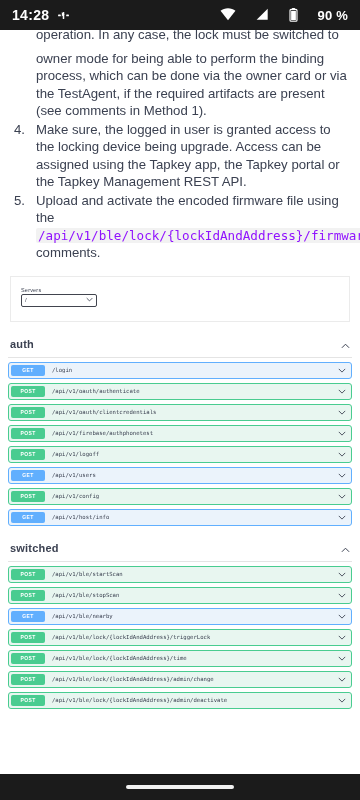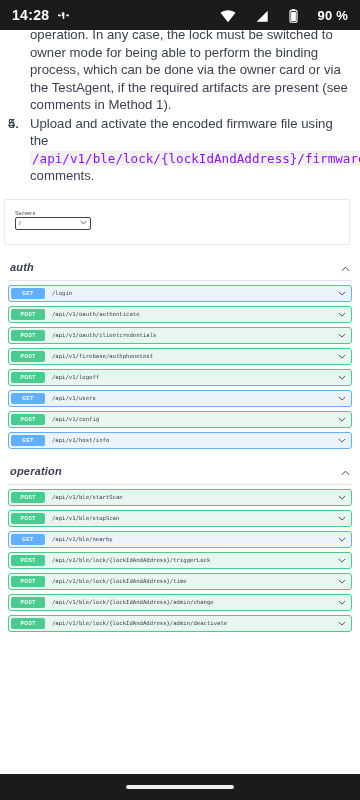--- a/index.html
+++ b/index.html
@@ -12,33 +12,33 @@
   .phone { position: relative; width: 360px; height: 800px; background: #fff; overflow: hidden; }
 
   
   .statusbar {
     position: absolute; top: 0; left: 0; right: 0; height: 30px;
     background: #1b1b1b; color: #ffffff;
     display: flex; align-items: center; padding: 0 12px;
     font-size: 14px; font-weight: bold; z-index: 20;
   }
   .sb-left { display: flex; align-items: center; gap: 8px; }
-  .sb-right { margin-left: auto; display: flex; align-items: flex-end; gap: 20px; }
+  .sb-right { margin-left: auto; display: flex; align-items: flex-start; gap: 20px; }
   .sb-time { letter-spacing: .3px; font-size: 14px; }
   .ic { display: inline-block; }
   .ic svg { display: block; }
   .sb-batt-text { font-size: 13px; font-weight: bold; letter-spacing: .2px; }
 
   
   .content {
     position: absolute; top: 30px; left: 0; right: 0; bottom: 26px;
     background: #fff; overflow: hidden;
   }
   .doc {
-    padding: 0 10px 0 4px;
+    padding: 0 10px 0 10px;
     color: #3b4151;
   }
   .doc p, .doc li { font-size: 13.2px; line-height: 17.5px; color: #3b4151; }
   .cut-line {
     font-size: 13.2px; line-height: 17.5px; color: #3b4151;
     margin-left: 26px; margin-top: -4px; white-space: nowrap;
   }
   ol.steps { list-style: none; margin: 0; padding: 0; }
   ol.steps > li {
     position: relative; padding-left: 26px; margin-top: 1px;
@@ -63,21 +63,21 @@
     background: #fff; font-size: 6px; color: #3b4151;
     display: flex; align-items: center; padding: 0 3px; position: relative;
   }
   .servers-select .caret { margin-left: auto; }
 
   
   .section { padding: 0 8px; }
   .section-head {
     display: flex; align-items: center; border-bottom: 1px solid #rgba(59,65,81,.3);
     border-bottom: 1px solid #e4e4e4;
-    padding: 6px 2px 4px 2px; margin-top: 7px; font-style: italic;
+    padding: 6px 2px 4px 2px; margin-top: 7px;
   }
   .section-title {
     font-size: 11px; font-weight: bold; color: #3b4151; letter-spacing: .2px;
   }
   .section-caret { margin-left: auto; color: #3b4151; }
 
   .op {
     display: flex; align-items: center;
     border: 1px solid #61affe; background: #ebf3fb;
     border-radius: 3px; margin: 4px 0; padding: 2px 5px 2px 2px; height: 17px;
@@ -144,25 +144,26 @@
         </svg>
       </span>
       <span class="sb-batt-text">90 %</span>
     </div>
   </div>
 
   <div class="content">
 
     <div class="doc">
       <div class="cut-line">operation. In any case, the lock must be switched to</div>
-      <div class="cut-line" style="white-space:normal;margin-top:0;">owner mode for being able to perform the binding process, which can be done via the owner card or via the TestAgent, if the required artifacts are present (see comments in Method 1).</div>
+      <div class="cut-line" style="white-space:normal;margin-top:6px;">owner mode for being able to perform the binding process, which can be done via the owner card or via the TestAgent, if the required artifacts are present (see comments in Method 1).</div>
 
       <ol class="steps">
         <li>
           <span class="num">4.</span>
+          <span>Make sure, the logged in user is granted access to the locking device being upgrade. Access can be assigned using the Tapkey app, the Tapkey portal or the Tapkey Management REST API.</span>
         </li>
         <li>
           <span class="num">5.</span>
           <span>Upload and activate the encoded firmware file using the</span>
           <code class="inline">/api/v1/ble/lock/{lockIdAndAddress}/firmware/upgrade</code>
           <span>comments.</span>
         </li>
       </ol>
 
       <div class="servers-wrap">
@@ -256,21 +257,21 @@
             <span class="path">/api/v1/host/info</span>
             <span class="op-caret">
               <svg width="8" height="5" viewBox="0 0 10 6">
                 <path d="M1 1l4 4 4-4" stroke="#3b4151" stroke-width="1.1" fill="none"></path>
               </svg>
             </span>
           </div>
         </div>
         <div class="section">
           <div class="section-head">
-            <span class="section-title">operation</span>
+            <span class="section-title">switched</span>
             <span class="section-caret"><svg width="9" height="6" viewBox="0 0 10 6">
                 <path d="M1 5l4-4 4 4" stroke="#3b4151" stroke-width="1.1" fill="none"></path>
               </svg></span>
           </div>
           <div class="op post">
             <span class="verb">POST</span>
             <span class="path">/api/v1/ble/startScan</span>
             <span class="op-caret">
               <svg width="8" height="5" viewBox="0 0 10 6">
                 <path d="M1 1l4 4 4-4" stroke="#3b4151" stroke-width="1.1" fill="none"></path>

